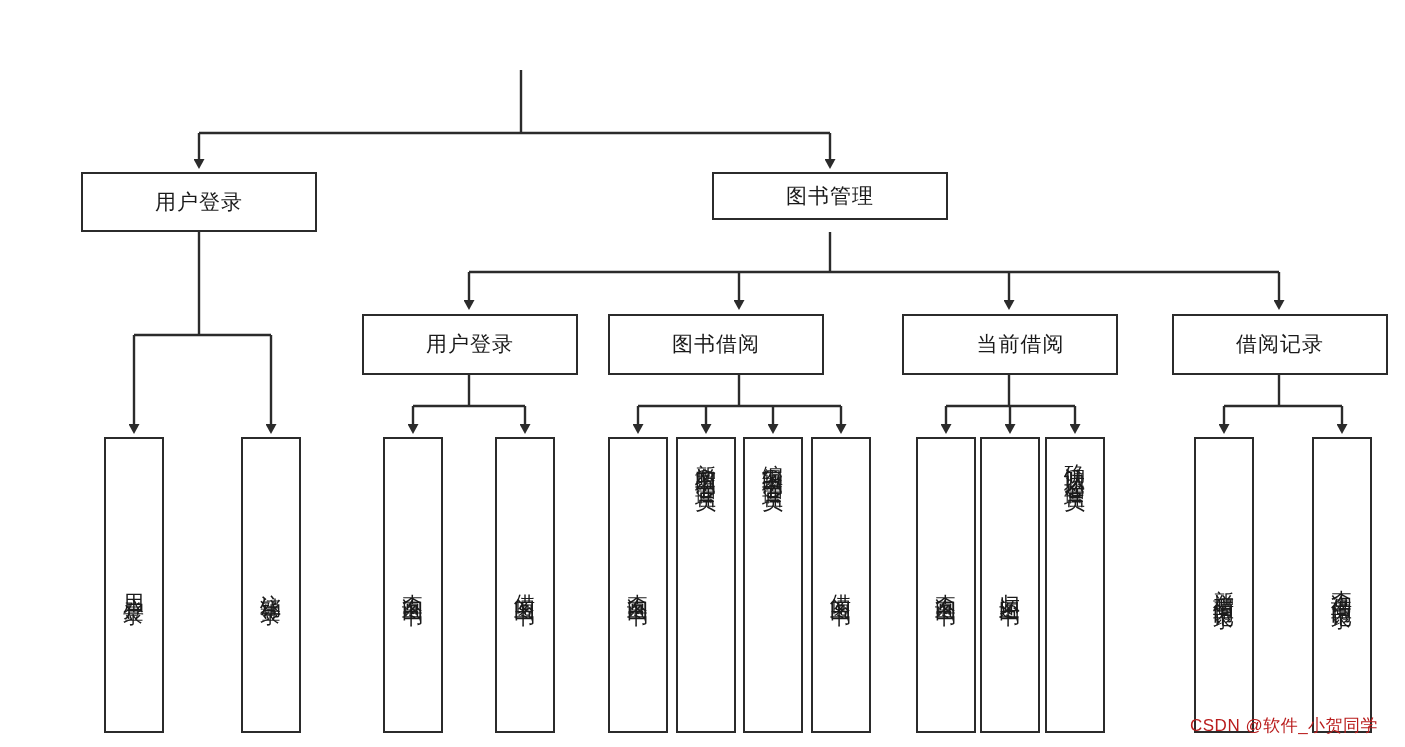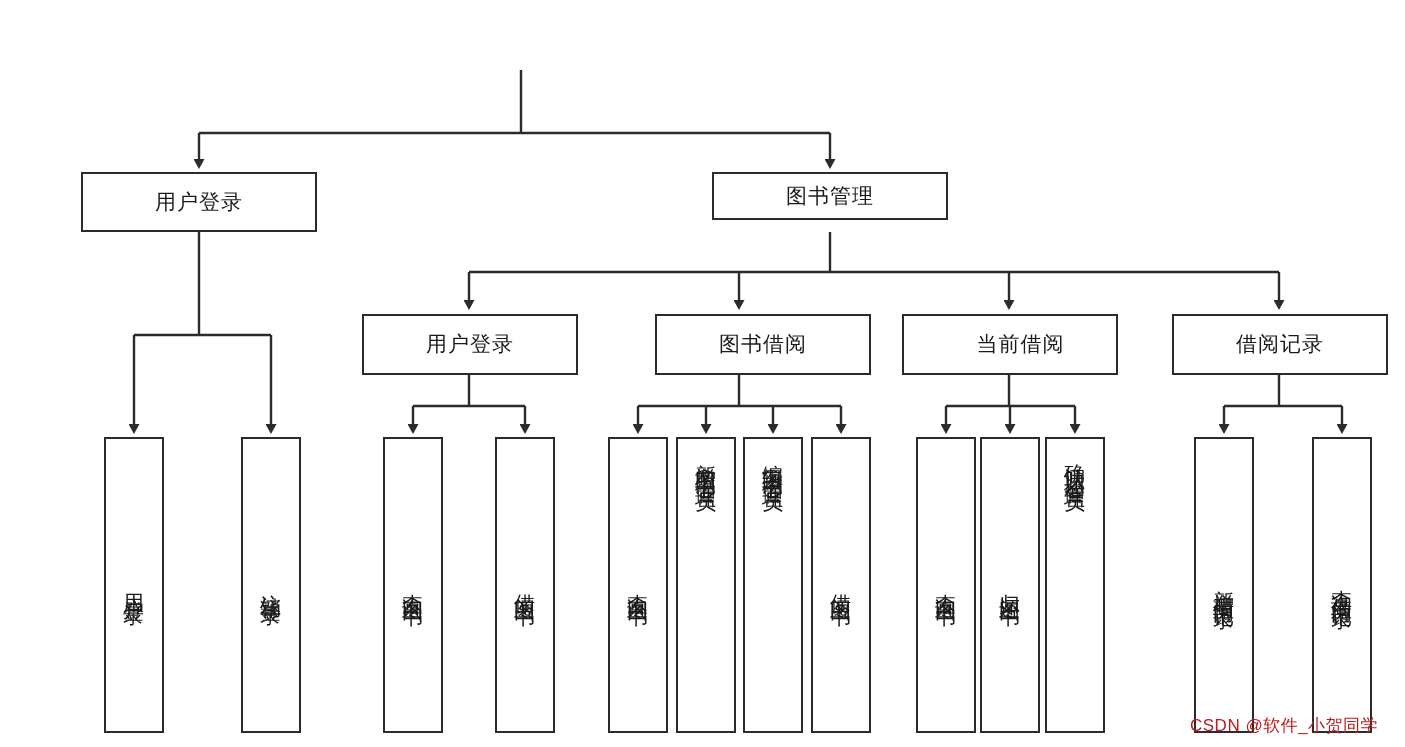--- a/index.html
+++ b/index.html
@@ -134,21 +134,21 @@
   </div>
 
   <div class="node tier2" style="left:712px; top:172px; width:236px; height:48px;">
     <span class="node-label">图书管理</span>
   </div>
 
   <div class="node tier3" style="left:362px; top:314px; width:216px; height:61px;">
     <span class="node-label">用户登录</span>
   </div>
 
-  <div class="node tier3" style="left:655px; top:314px; width:216px; height:61px;">
+  <div class="node tier3" style="left:608px; top:314px; width:216px; height:61px;">
     <span class="node-label">图书借阅</span>
   </div>
 
   <div class="node tier3" style="left:902px; top:314px; width:216px; height:61px;padding-left:21px;">
     <span class="node-label">当前借阅</span>
   </div>
 
   <div class="node tier3" style="left:1172px; top:314px; width:216px; height:61px;text-align:center;">
     <span class="node-label">借阅记录</span>
   </div>

